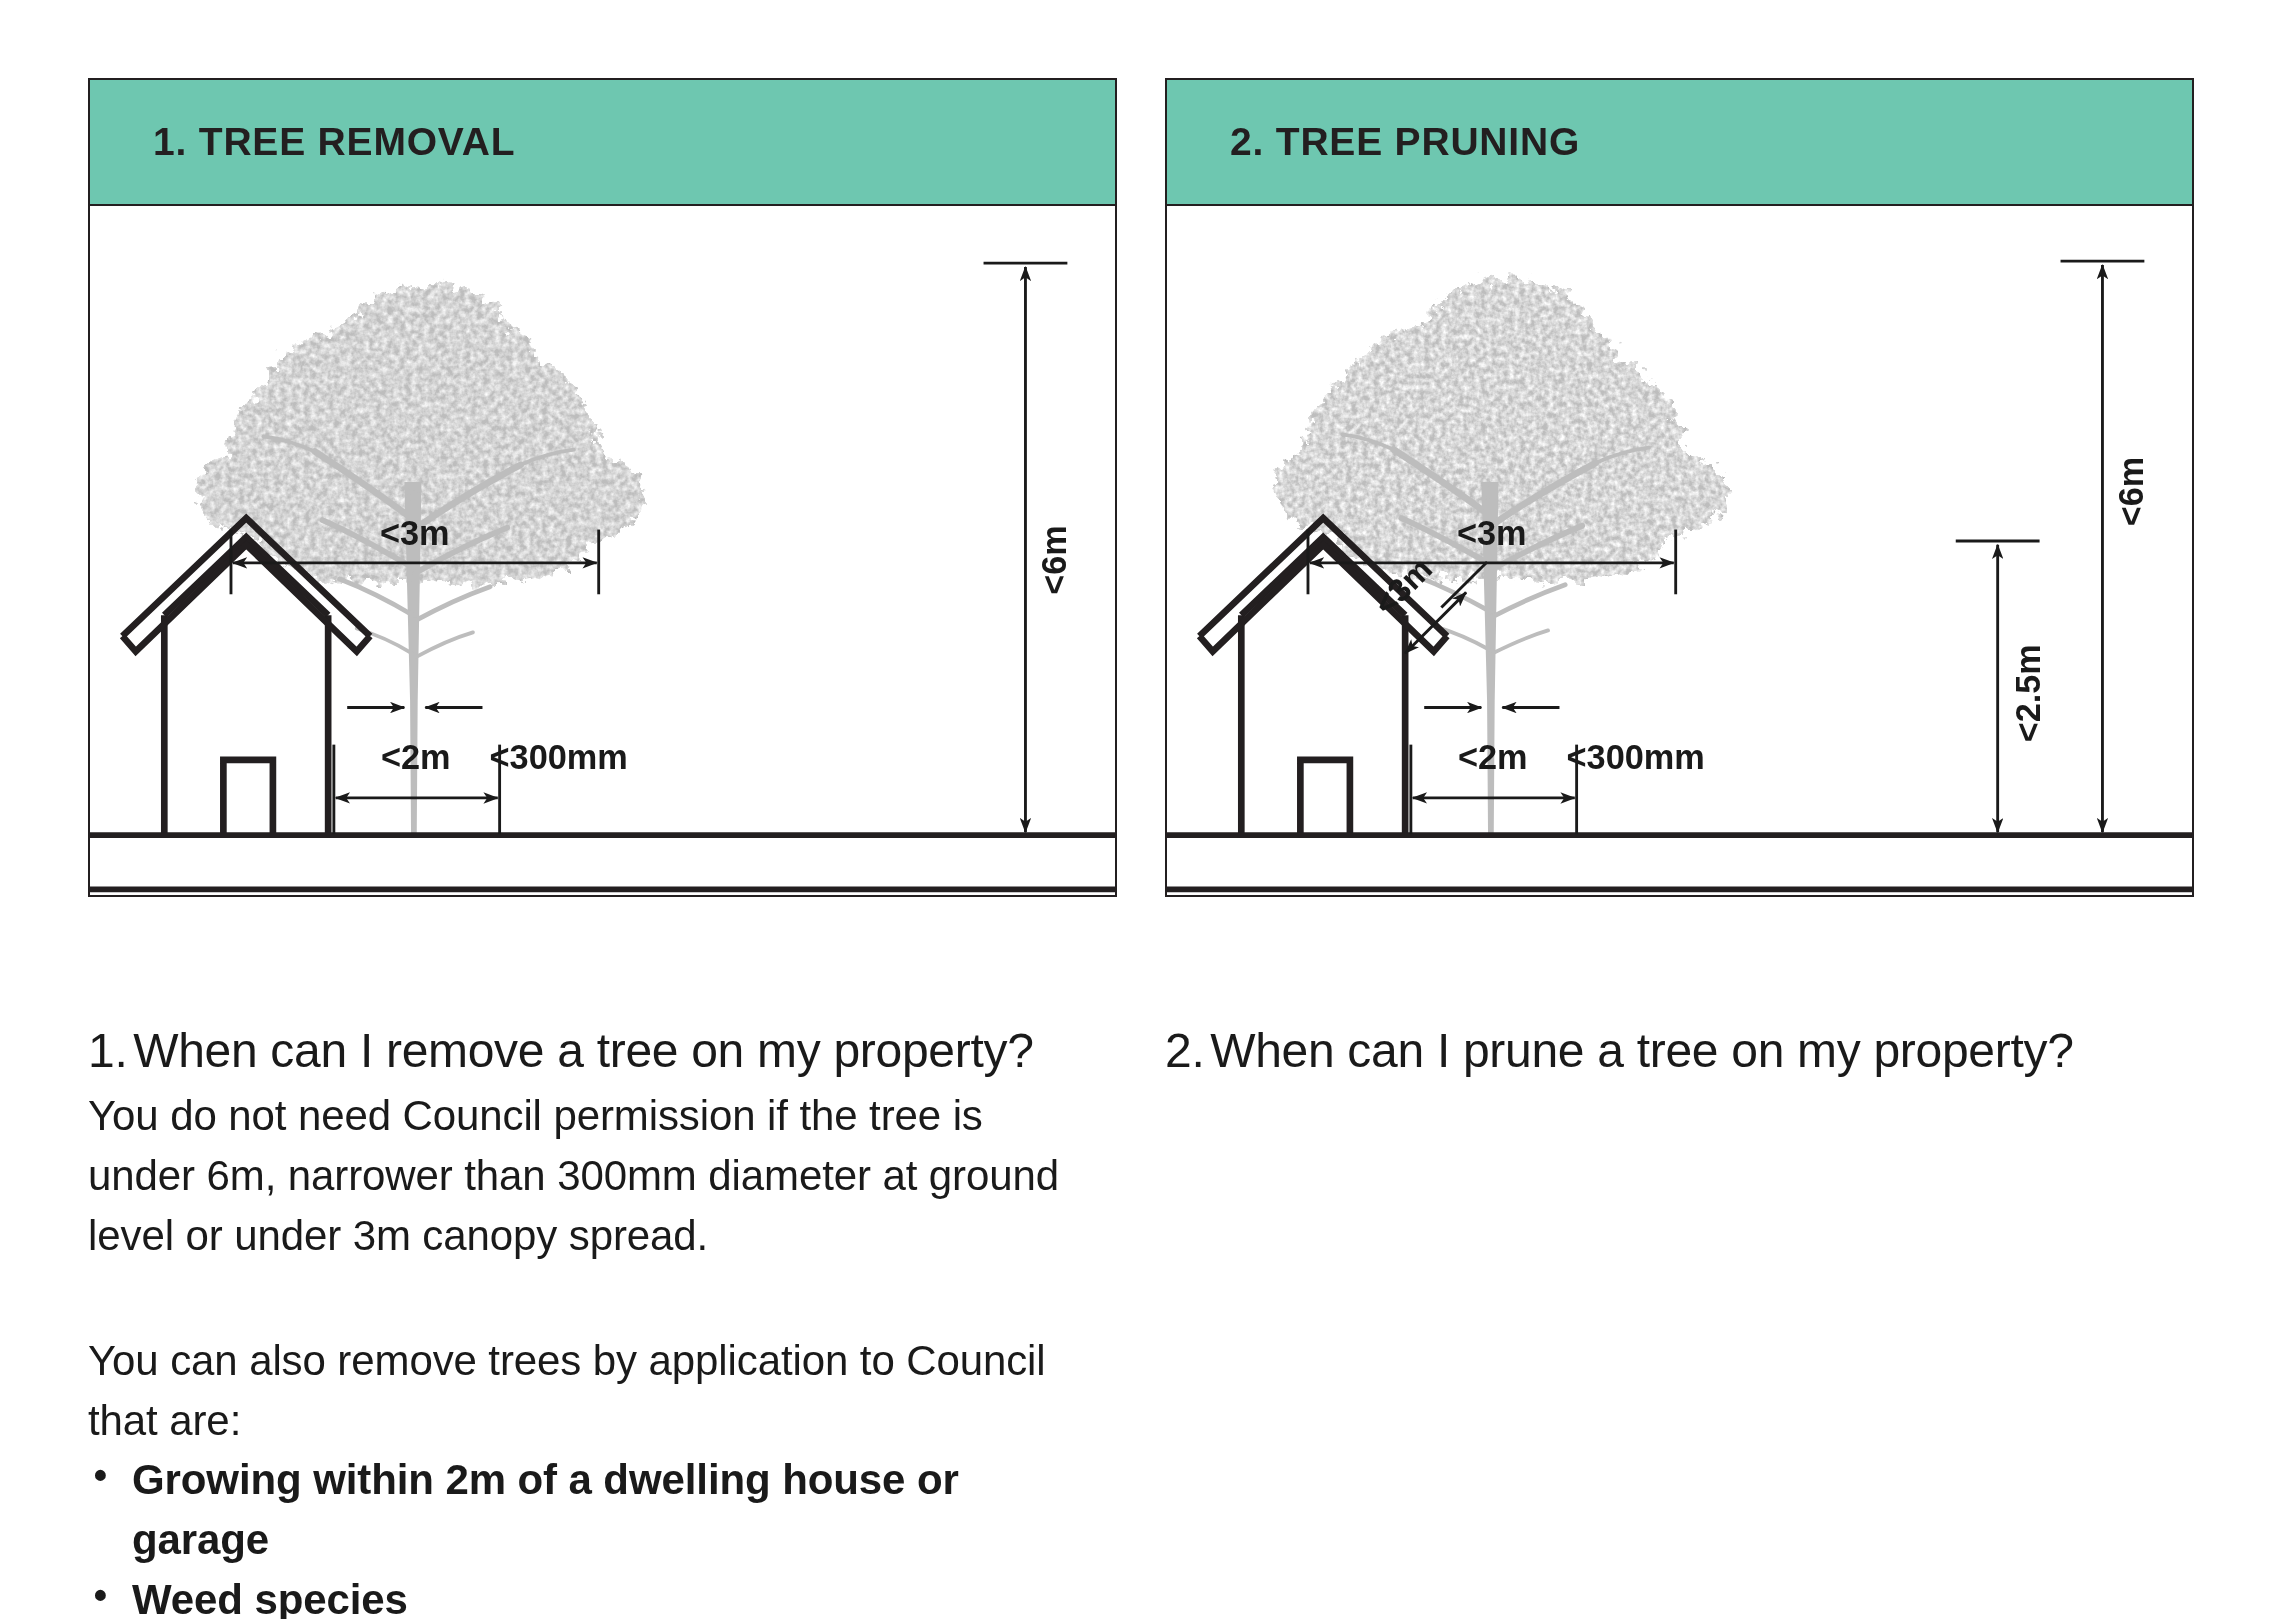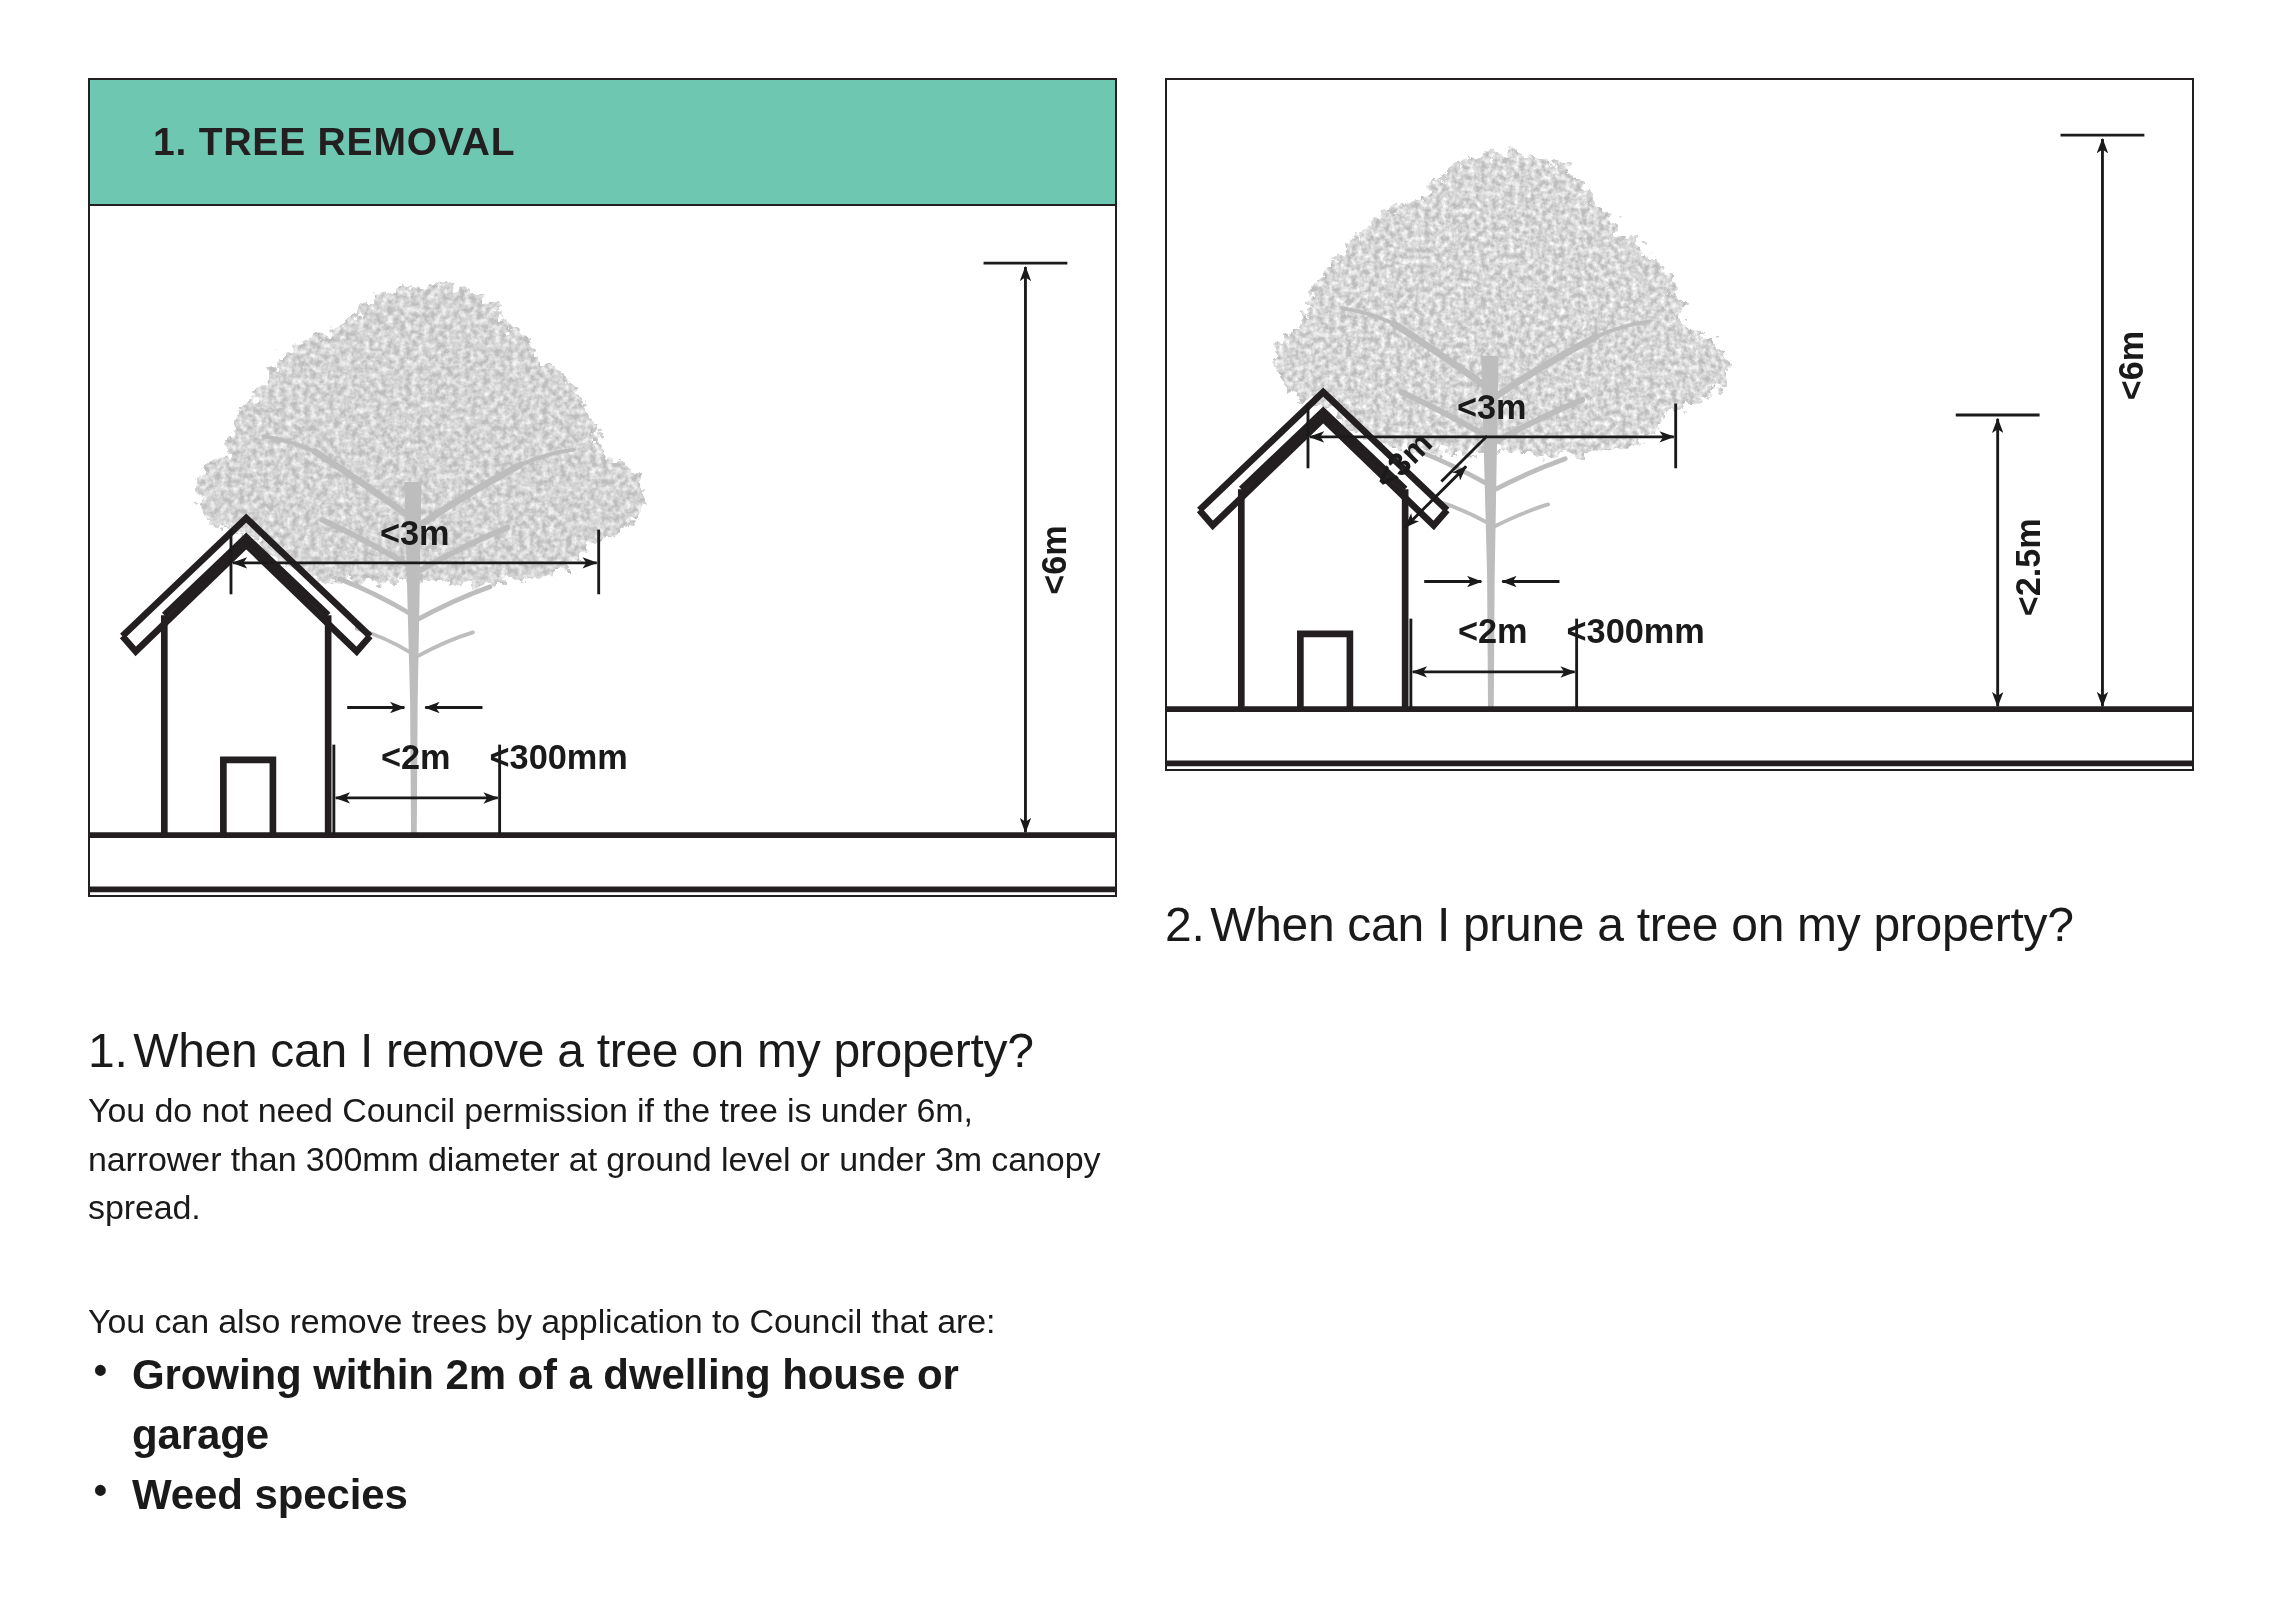--- a/index.html
+++ b/index.html
@@ -78,21 +78,21 @@
     line-height: 1.16;
     color: #1a1a1a;
     margin: 0 0 7.6px 0;
     letter-spacing: -0.3px;
     white-space: nowrap;
   }
   .q-heading .qnum {
     margin-right: 5.7px;
   }
   .para {
-    font-size: 34px;
+    font-size: 42px;
     line-height: 1.42;
     color: #1a1a1a;
     margin: 0;
     letter-spacing: -0.1px;
   }
   .para + .para {
     margin-top: 66px;
   }
   ul.bullets {
     list-style: none;
@@ -242,20 +242,23 @@
         <ul class="bullets">
           <li>Growing within 2m of a dwelling house or garage</li>
           <li>Weed species</li>
         </ul>
       </div>
     </div>
 
     <div class="col">
 
       <div class="panel">
+        <div class="panel-header">
+          <span class="panel-title">2. TREE PRUNING</span>
+        </div>
         <div class="panel-body">
           <svg viewBox="0 0 1076 724" preserveAspectRatio="none" aria-hidden="true">
             <defs>
               <marker id="ah2" markerWidth="16" markerHeight="12" refX="15" refY="6" orient="auto" markerUnits="userSpaceOnUse">
                 <path d="M0,0 L16,6 L0,12 L4,6 Z" fill="#1a1a1a"></path>
               </marker>
               <marker id="ah2s" markerWidth="16" markerHeight="12" refX="1" refY="6" orient="auto" markerUnits="userSpaceOnUse">
                 <path d="M16,0 L0,6 L16,12 L12,6 Z" fill="#1a1a1a"></path>
               </marker>
               <filter id="rough2" x="-10%" y="-10%" width="120%" height="120%">

